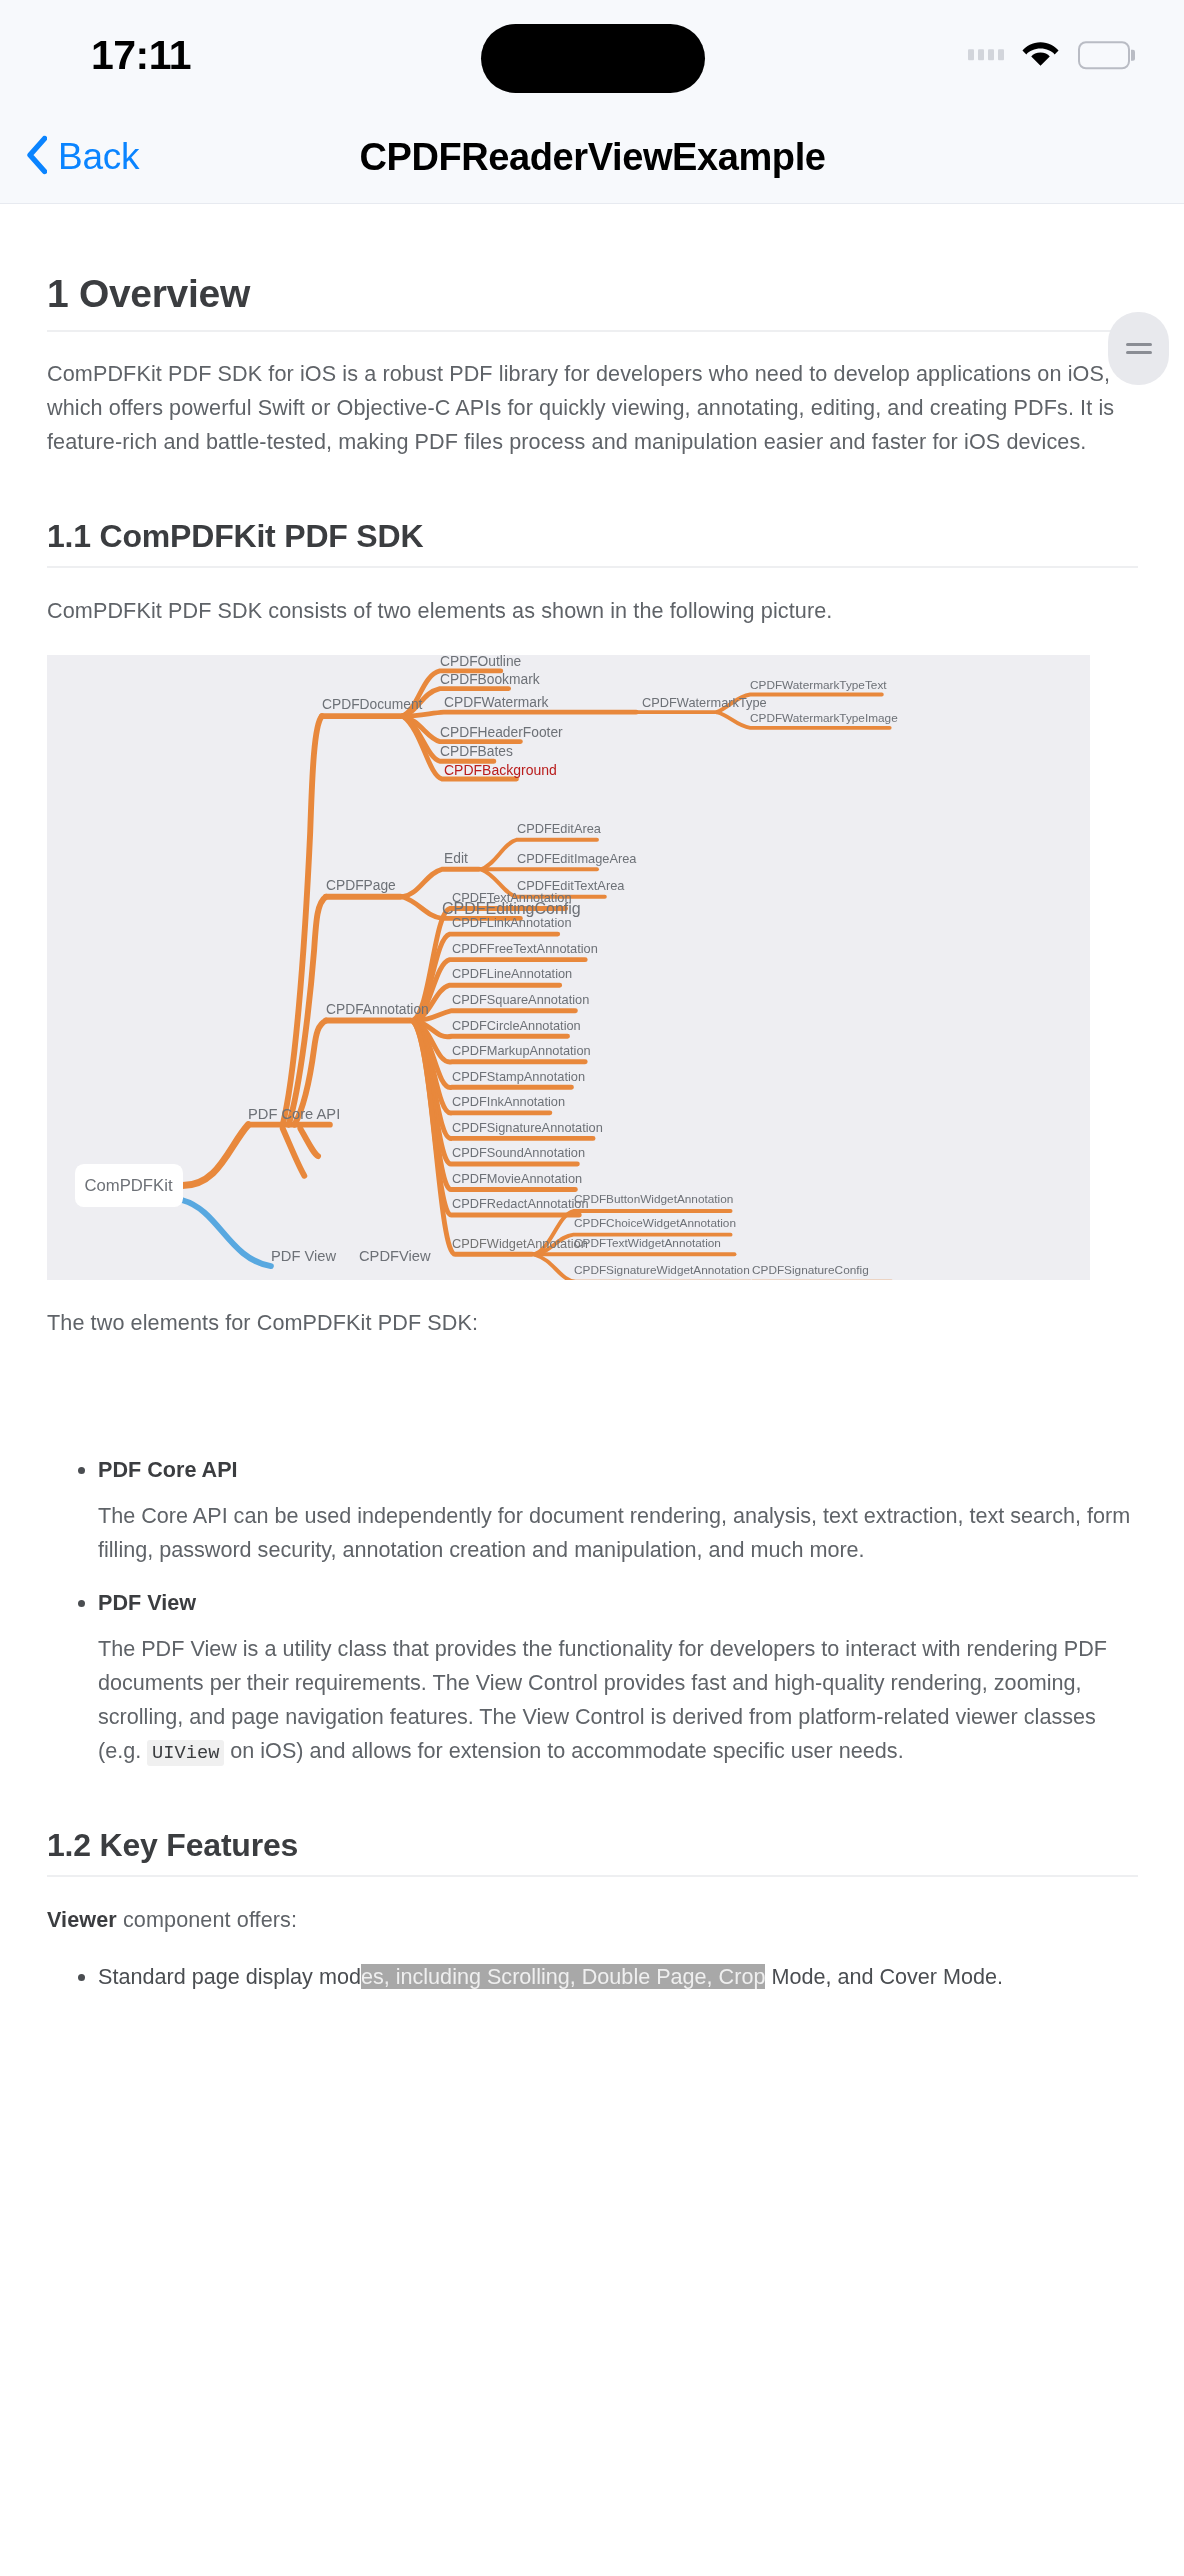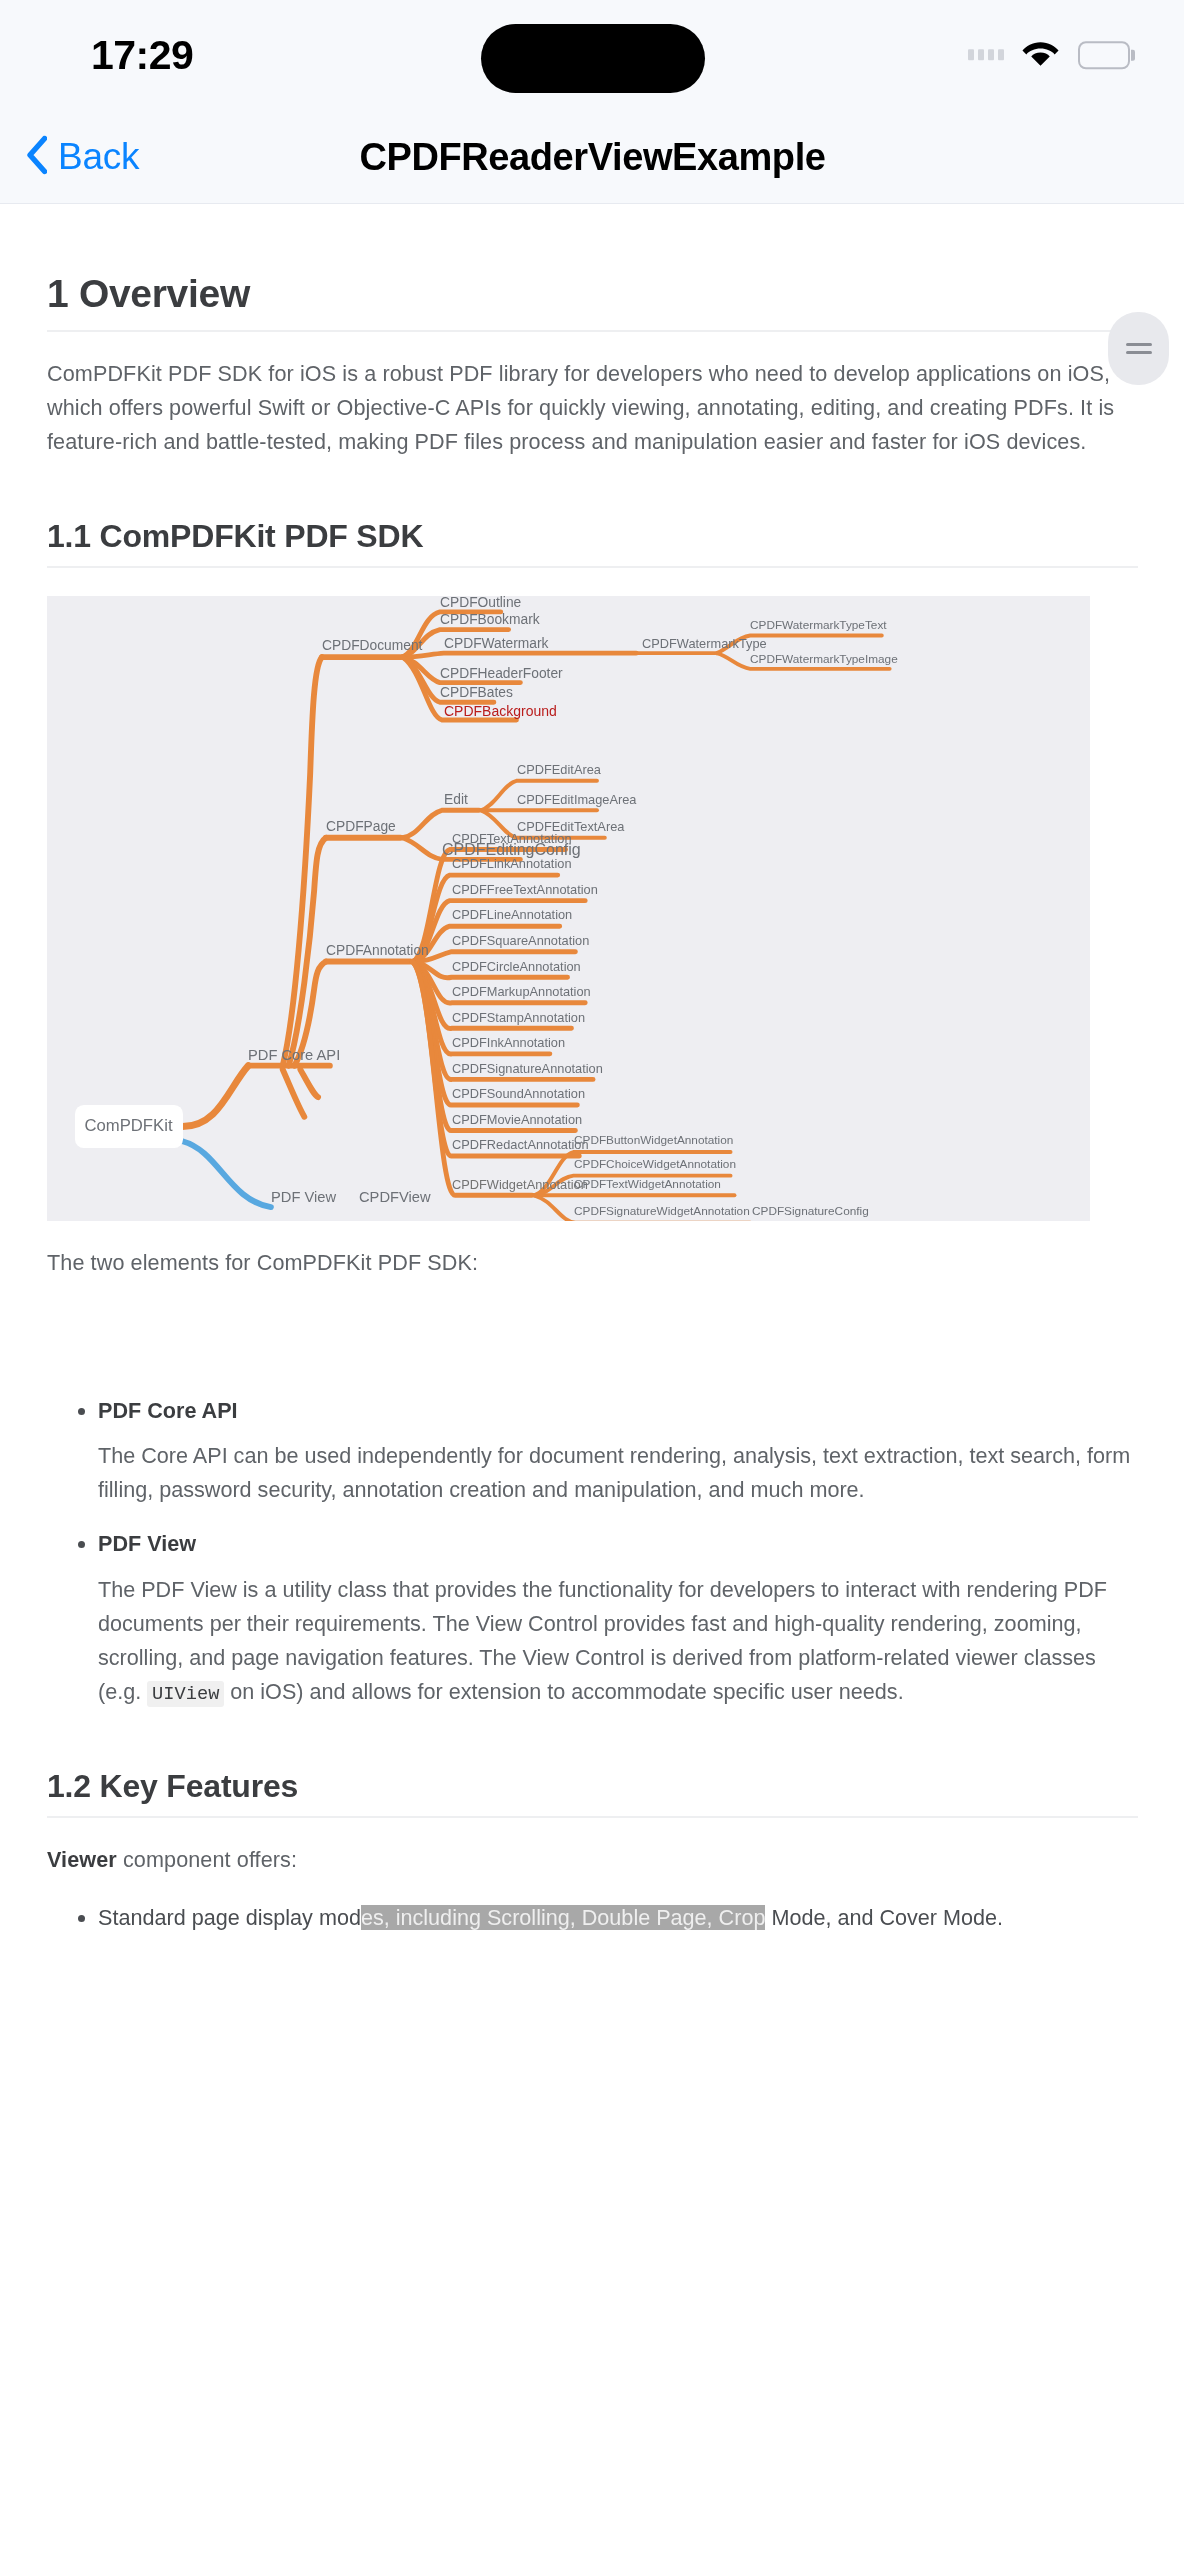--- a/index.html
+++ b/index.html
@@ -218,21 +218,21 @@
     background: #eeeef2;
     position: relative;
     overflow: hidden;
   }
   .mindmap-wrap svg { display:block; }
 </style>
 </head>
 <body>
 
 <div class="status-bar">
-  <div class="status-time">17:29</div>
+  <div class="status-time">17:11</div>
   <div class="dynamic-island"></div>
   <div class="status-right">
     <span class="dots-icon">
         <i></i>
         <i></i>
         <i></i>
         <i></i>
       </span>
     <span class="wifi-icon">
       <svg width="39" height="29.5" viewBox="0 0 40 30">
@@ -260,20 +260,21 @@
   <i></i>
   <i></i>
 </div>
 
 <div class="doc">
 
   <h1 class="sec">1 Overview</h1>
   <p class="body">ComPDFKit PDF SDK for iOS is a robust PDF library for developers who need to develop applications on iOS, which offers powerful Swift or Objective-C APIs for quickly viewing, annotating, editing, and creating PDFs. It is feature-rich and battle-tested, making PDF files process and manipulation easier and faster for iOS devices.</p>
 
   <h2 class="sec">1.1 ComPDFKit PDF SDK</h2>
+  <p class="body para-tight">ComPDFKit PDF SDK consists of two elements as shown in the following picture.</p>
 
   <div class="mindmap-wrap">
     <svg width="1043" height="625" viewBox="0 0 1062 636">
       <g fill="none" stroke="#e8883c" stroke-linecap="round">
 
         <path d="M138 540 C 175 540, 185 500, 205 478" stroke-width="7"></path>
 
         <path d="M138 555 C 175 565, 185 615, 228 622" stroke-width="6" stroke="#58a8e0"></path>
 
         <path d="M205 478 L 288 478" stroke-width="6"></path>

